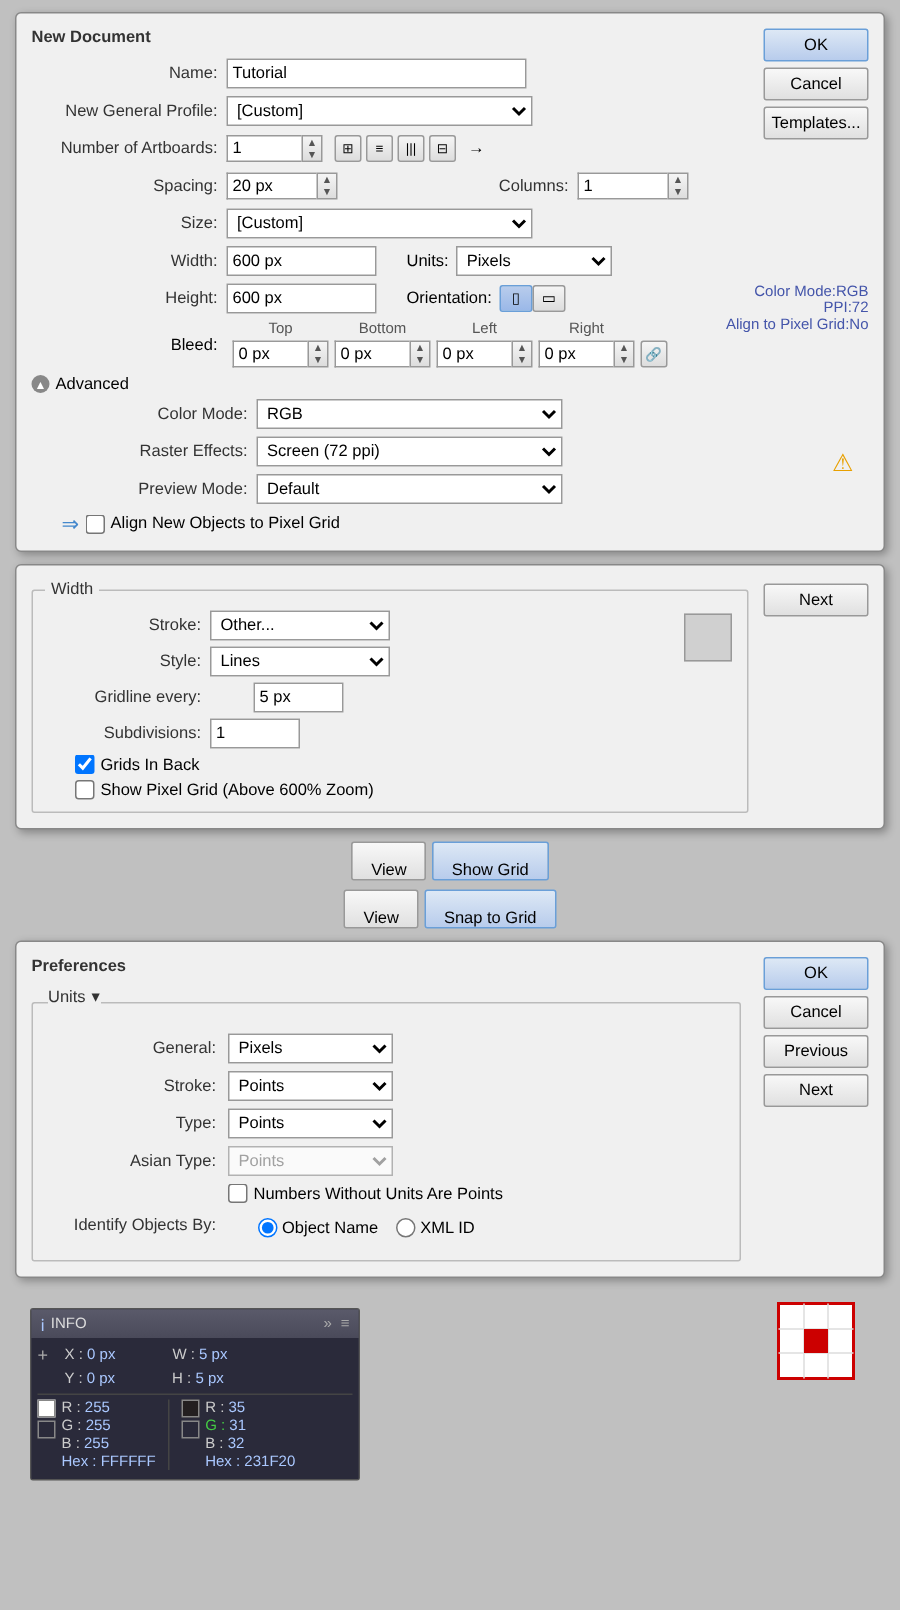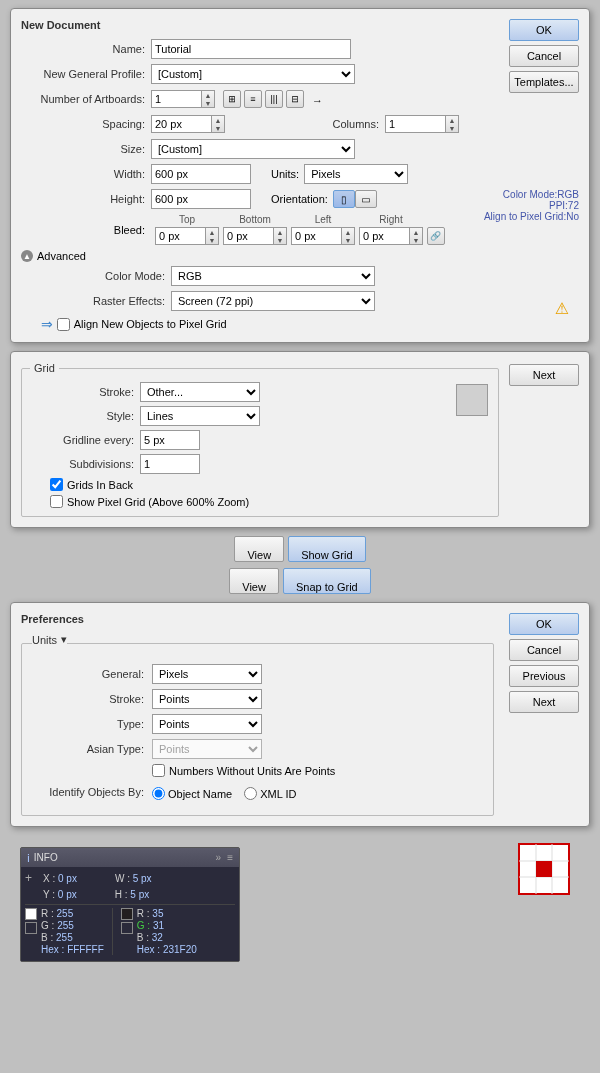--- a/index.html
+++ b/index.html
@@ -554,20 +554,26 @@
         <select class="form-select" style="width:204px;">
           <option>RGB</option>
         </select>
       </div>
       <div class="form-row">
         <span class="form-label">Raster Effects:</span>
         <select class="form-select" style="width:204px;">
           <option>Screen (72 ppi)</option>
         </select>
       </div>
+      <div class="form-row">
+        <span class="form-label">Preview Mode:</span>
+        <select class="form-select" style="width:204px;">
+          <option>Default</option>
+        </select>
+      </div>
       <div class="pixel-align-row">
         <span class="arrow-icon">⇒</span>
         <input type="checkbox" style="">
         <span>Align New Objects to Pixel Grid</span>
       </div>
     </div>
   </div>
 
   <div class="info-right">
     <div>Color Mode:RGB</div>
@@ -575,39 +581,39 @@
     <div>Align to Pixel Grid:No</div>
   </div>
 
   <div class="warning-icon">⚠</div>
 </div>
 
 <div class="grid-section" style="position:relative;">
   <div style="display:flex; gap:10px;">
     <div style="flex:1;">
       <fieldset class="grid-fieldset">
-        <legend class="grid-fieldset-legend">Grid</legend>
+        <legend class="grid-fieldset-legend">Width</legend>
 
         <div class="grid-color-preview"></div>
 
         <div class="form-row" style="margin-bottom:4px;">
           <span class="form-label" style="width:110px;">Stroke:</span>
           <select class="form-select" style="width:120px;">
             <option>Other...</option>
           </select>
         </div>
 
         <div class="form-row" style="margin-bottom:4px;">
           <span class="form-label" style="width:110px;">Style:</span>
           <select class="form-select" style="width:120px;">
             <option>Lines</option>
           </select>
         </div>
 
-        <div class="form-row" style="margin-bottom:4px;">
+        <div class="form-row" style="margin-bottom:4px;gap:29px;">
           <span class="form-label" style="width:110px;">Gridline every:</span>
           <input class="form-input" type="text" value="5 px" style="width: 60px;">
         </div>
 
         <div class="form-row" style="margin-bottom:4px;">
           <span class="form-label" style="width:110px;">Subdivisions:</span>
           <input class="form-input" type="text" value="1" style="width: 60px;">
         </div>
 
         <div class="checkbox-row">
@@ -683,21 +689,21 @@
       <select class="form-select" style="width:110px;" disabled="">
         <option>Points</option>
       </select>
     </div>
 
     <div class="checkbox-row" style="padding-left:120px;">
       <input type="checkbox" style="">
       <span>Numbers Without Units Are Points</span>
     </div>
 
-    <div class="pref-row" style="margin-top:6px;">
+    <div class="pref-row" style="margin-top:6px;gap:20px;">
       <span class="pref-label">Identify Objects By:</span>
       <div class="radio-row">
         <div class="radio-option">
           <input type="radio" name="identify" checked="" style="">
           <span>Object Name</span>
         </div>
         <div class="radio-option">
           <input type="radio" name="identify" style="">
           <span>XML ID</span>
         </div>

